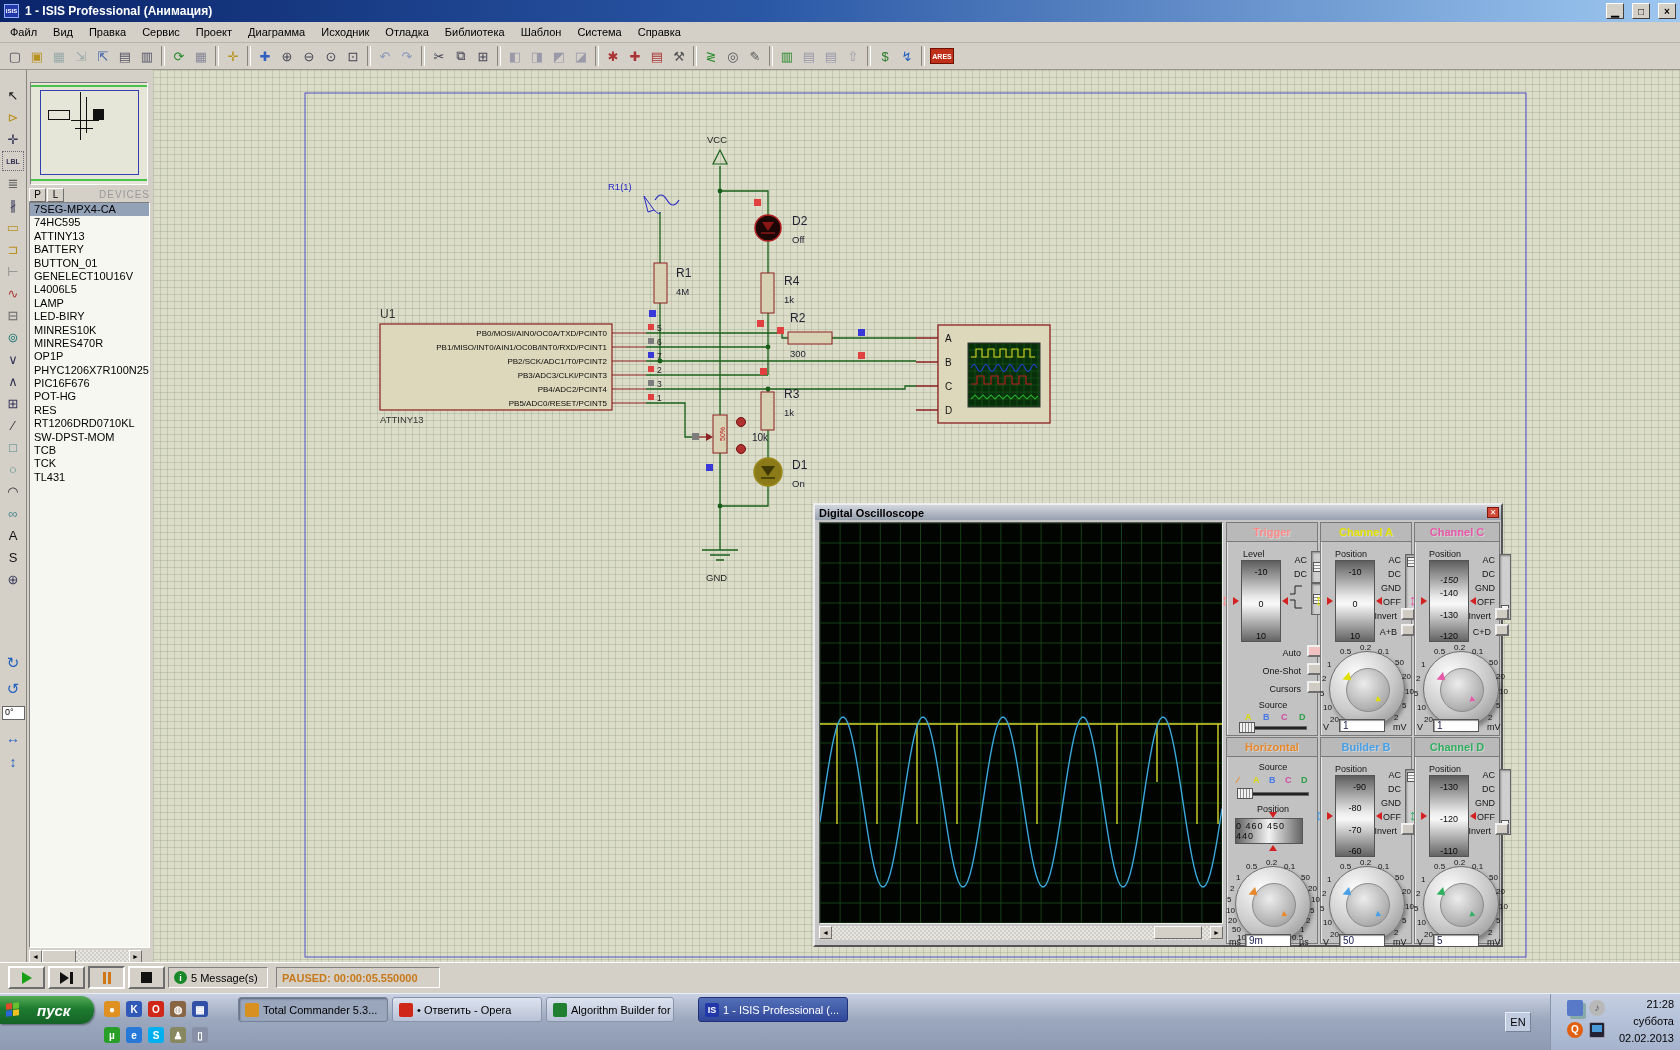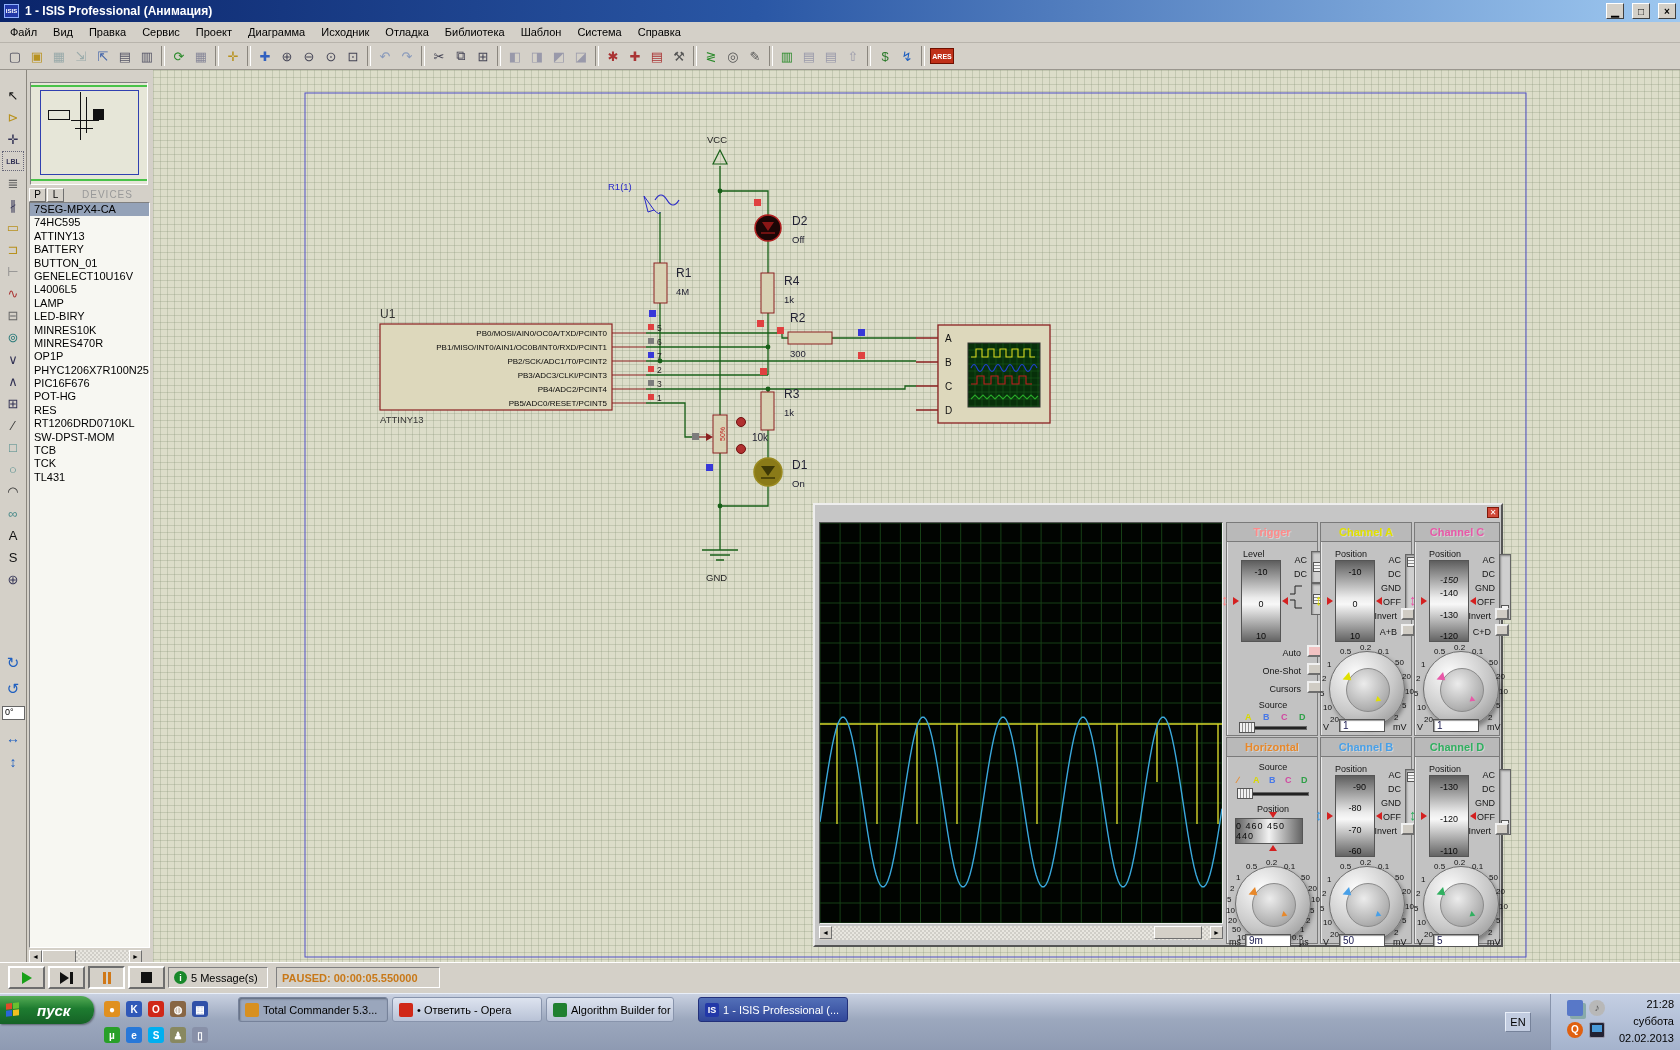--- a/index.html
+++ b/index.html
@@ -19,21 +19,21 @@
 #ares{background:#c03018;color:#fff;font-size:7px;font-weight:bold;width:24px;height:16px;display:flex;align-items:center;justify-content:center;border:1px solid #701000;margin-left:2px}
 
 #toolscol{position:absolute;left:0;top:70px;width:27px;height:892px;background:#d4d0c8;border-right:1px solid #8a867e}
 .ticon{position:absolute;left:2px;width:22px;height:20px;display:flex;align-items:center;justify-content:center;font-size:13px;color:#333}
 .ticon.small{font-size:7px;font-weight:bold;border:1px dotted #667}
 
 #leftpanel{position:absolute;left:27px;top:70px;width:126px;height:892px;background:#d4d0c8}
 #overviewbox{position:absolute;left:3px;top:12px;width:118px;height:103px;background:#e6e6d8;border:1px solid;border-color:#808080 #fff #fff #808080}
 #plheader{position:absolute;left:2px;top:117px;width:121px;height:15px;display:flex;align-items:center;gap:1px}
 .pl-btn{width:17px;height:14px;background:#d4d0c8;border:1px solid;border-color:#fff #707070 #707070 #fff;font-size:10px;display:flex;align-items:center;justify-content:center}
-#devices-title{flex:1;text-align:center;color:#999;font-size:10px;letter-spacing:1px}
+#devices-title{flex:1;text-align:right;color:#999;font-size:10px;letter-spacing:1px}
 #devlist{position:absolute;left:2px;top:132px;width:121px;height:746px;background:#f7f7f2;border:1px solid;border-color:#808080 #fff #fff #808080;overflow:hidden}
 .dev-row{height:13.4px;line-height:13.4px;font-size:11px;padding-left:4px;white-space:nowrap}
 .dev-row.sel{background:#94a2b8}
 .hscroll{position:absolute;height:13px;background:#d4d0c8;display:flex}
 .sarrow{width:13px;height:13px;background:#d4d0c8;border:1px solid;border-color:#fff #707070 #707070 #fff;font-size:7px;display:flex;align-items:center;justify-content:center}
 .strack{flex:1;background:repeating-conic-gradient(#e8e6e0 0 25%,#d0cec8 0 50%) 0 0/4px 4px}
 .sthumb{position:absolute;top:0;height:13px;background:#d4d0c8;border:1px solid;border-color:#fff #707070 #707070 #fff}
 
 #schem{position:absolute;left:153px;top:70px;width:1527px;height:892px;background-color:#dcddc9;background-image:linear-gradient(rgba(130,145,115,.28) 1px,transparent 1px),linear-gradient(90deg,rgba(130,145,115,.28) 1px,transparent 1px);background-size:7px 7px}
 #circuit{position:absolute;left:152px;top:70px}
@@ -405,20 +405,23 @@
         <rect x="760" y="368" width="7" height="7" fill="#e04040"></rect>
         <rect x="649" y="310" width="7" height="7" fill="#3838d8"></rect>
         <rect x="706" y="464" width="7" height="7" fill="#3838d8"></rect>
         <rect x="858" y="329" width="7" height="7" fill="#3838d8"></rect>
         <rect x="858" y="352" width="7" height="7" fill="#e04040"></rect>
         <rect x="692" y="433" width="7" height="7" fill="#7c7c7c"></rect>
       </g>
   </svg>
 
   <div id="oscwin">
+    <div id="oscttl">
+        <span>Digital Oscilloscope</span>
+      </div>
     <div id="oscclose">✕</div>
     <div id="oscdisp"><svg width="402" height="400">
           <line x1="0" y1="0" x2="0" y2="400" stroke="#164016" stroke-width="1"></line>
           <line x1="0" y1="0" x2="402" y2="0" stroke="#164016" stroke-width="1"></line>
           <line x1="20.1" y1="0" x2="20.1" y2="400" stroke="#164016" stroke-width="1"></line>
           <line x1="0" y1="20" x2="402" y2="20" stroke="#164016" stroke-width="1"></line>
           <line x1="40.2" y1="0" x2="40.2" y2="400" stroke="#164016" stroke-width="1"></line>
           <line x1="0" y1="40" x2="402" y2="40" stroke="#164016" stroke-width="1"></line>
           <line x1="60.300000000000004" y1="0" x2="60.300000000000004" y2="400" stroke="#164016" stroke-width="1"></line>
           <line x1="0" y1="60" x2="402" y2="60" stroke="#164016" stroke-width="1"></line>
@@ -636,21 +639,21 @@
         <span class="kl" style="left: 79px; top: 178px;">2</span>
         <span class="kl" style="left: 73px; top: 187px;">1</span>
         <span class="kl" style="left: 65px; top: 195px;">0.5</span>
         <span class="l9" style="left: 2px; top: 199px;">ms</span>
         <span class="l9" style="left: 72px; top: 199px;">µs</span>
         <div class="vbox" style="left: 18px; top: 196px; width: 46px; height: 13px;">9m</div>
         <span class="tri" style="left: 24px; top: 150px; border-left: 7px solid rgb(232, 136, 42); border-top: 5px solid transparent; border-bottom: 5px solid transparent; transform: rotate(40deg);"></span>
         <span class="tri" style="left: 54px; top: 174px; border-left: 5px solid rgb(232, 136, 42); border-top: 3px solid transparent; border-bottom: 3px solid transparent; transform: rotate(140deg);"></span>
       </div>
       <div class="osc-sec" style="position: absolute; left: 505px; top: 232px; width: 92px; height: 207px;">
-        <div class="osc-head" style="color: rgb(72, 160, 232);">Channel B</div>
+        <div class="osc-head" style="color: rgb(72, 160, 232);">Builder B</div>
         <span class="l9" style="left: 14px; top: 26px;">Position</span>
         <div class="vslider" style="left: 14px; top: 37px; width: 40px; height: 82px;">
           <span class="vs-num" style="top: 6px; padding-left: 9px;">-90</span>
           <span class="vs-num" style="top: 27.3333px;">-80</span>
           <span class="vs-num" style="top: 48.6667px;">-70</span>
           <span class="vs-num" style="top: 70px;">-60</span>
         </div>
         <span class="tri" style="left: 6px; top: 74px; border-left: 6px solid rgb(212, 32, 32); border-top: 4px solid transparent; border-bottom: 4px solid transparent;"></span>
         <span class="tri" style="left: 55px; top: 74px; border-right: 6px solid rgb(212, 32, 32); border-top: 4px solid transparent; border-bottom: 4px solid transparent;"></span>
         <span style="left: -6px; top: 68px; position: absolute; color: rgb(72, 160, 232); font-size: 15px; font-weight: bold;">↕</span>

